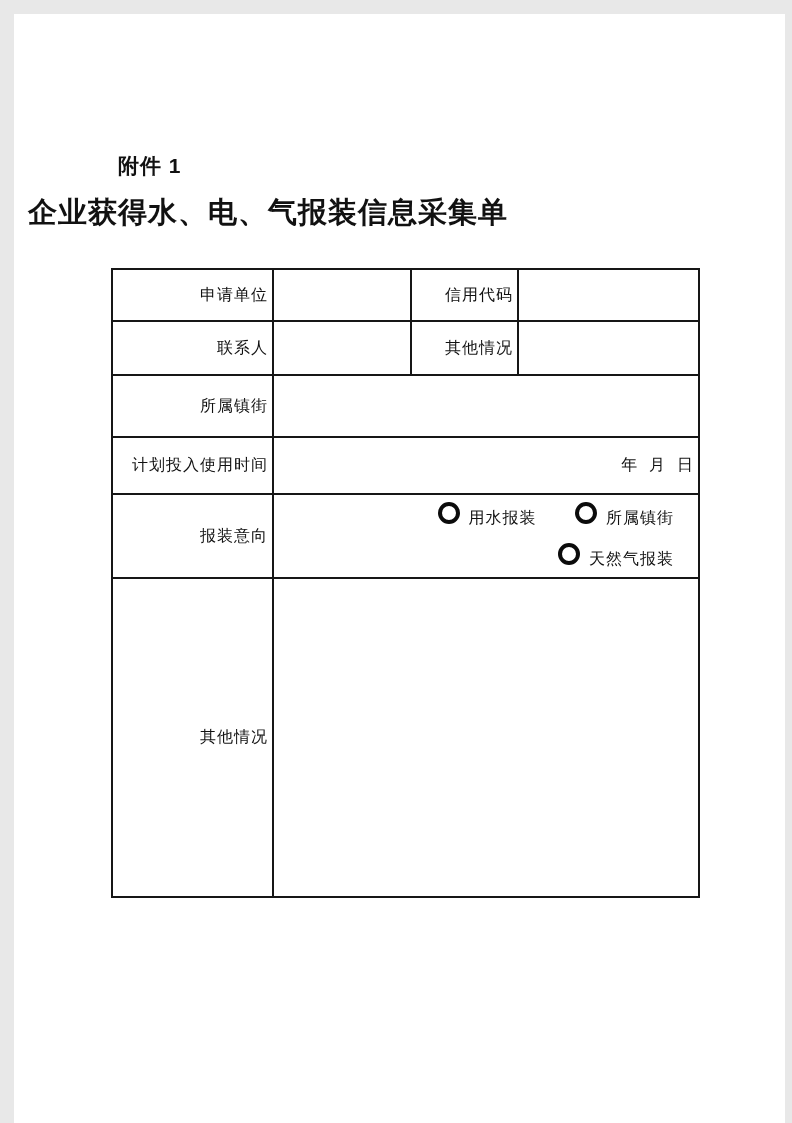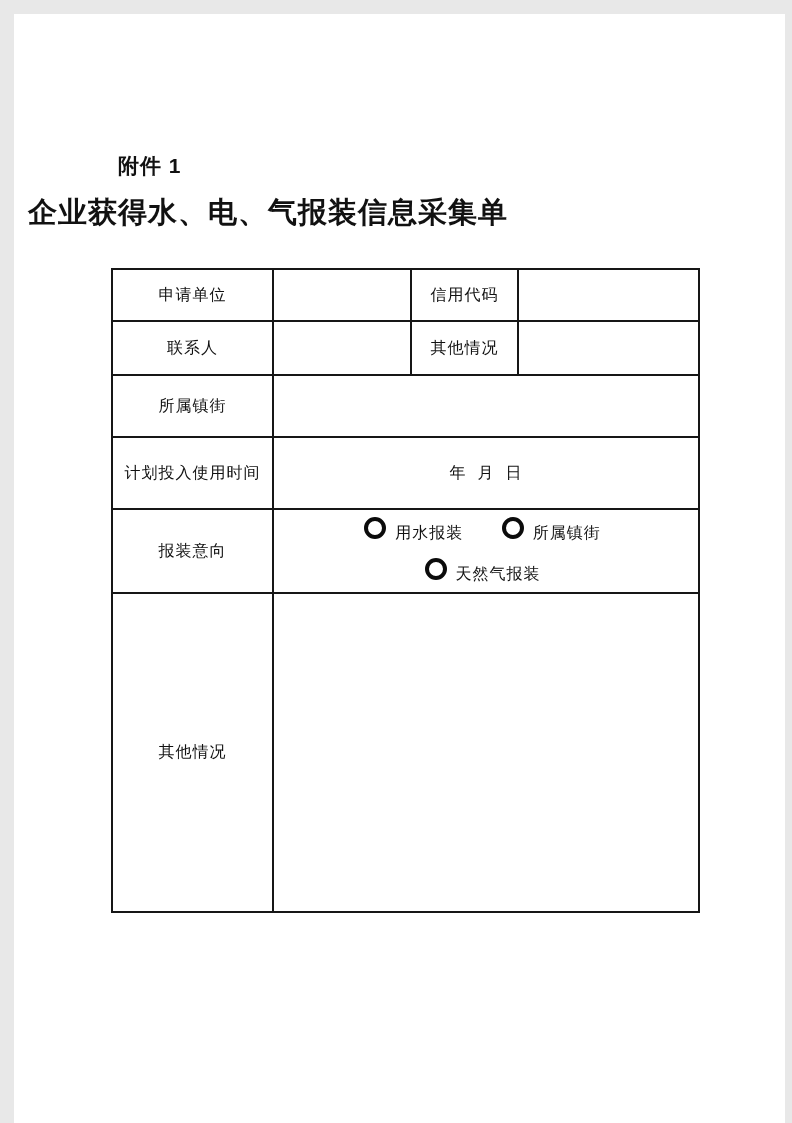--- a/index.html
+++ b/index.html
@@ -36,21 +36,21 @@
     position: absolute;
     left: 97px;
     top: 254px;
     width: 587px;
     border-collapse: collapse;
     table-layout: fixed;
   }
   .form-table td {
     border: 2px solid #161616;
     font-size: 16px;
-    text-align: center;
+    text-align: right;
     vertical-align: middle;
     padding: 0 4px;
     overflow: hidden;
   }
   .label-cell { letter-spacing: 1px; }
   .date-cell { white-space: pre; letter-spacing: 1px; }
   .options-cell { letter-spacing: 1px; }
   .option {
     display: inline-block;
     white-space: nowrap;
@@ -93,21 +93,21 @@
       <tr style="height:54px">
         <td class="label-cell">联系人</td>
         <td></td>
         <td class="label-cell">其他情况</td>
         <td></td>
       </tr>
       <tr style="height:62px">
         <td class="label-cell">所属镇街</td>
         <td colspan="3"></td>
       </tr>
-      <tr style="height:72px">
+      <tr style="height:57px">
         <td class="label-cell">计划投入使用时间</td>
         <td colspan="3" class="date-cell">年  月  日</td>
       </tr>
       <tr style="height:60px">
         <td class="label-cell">报装意向</td>
         <td colspan="3" class="options-cell">
           <span class="option"><span class="bullet-icon"></span><span>用水报装</span></span>
           <span class="option"><span class="bullet-icon"></span><span>所属镇街</span></span>
           <span class="option"><span class="bullet-icon"></span><span>天然气报装</span></span>
         </td>

